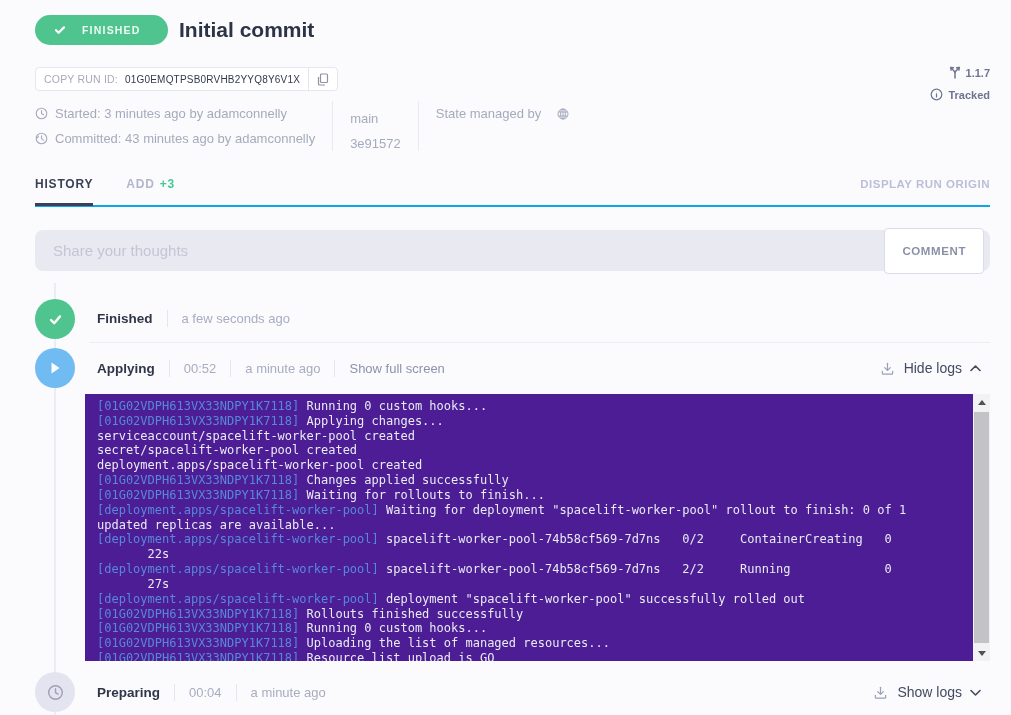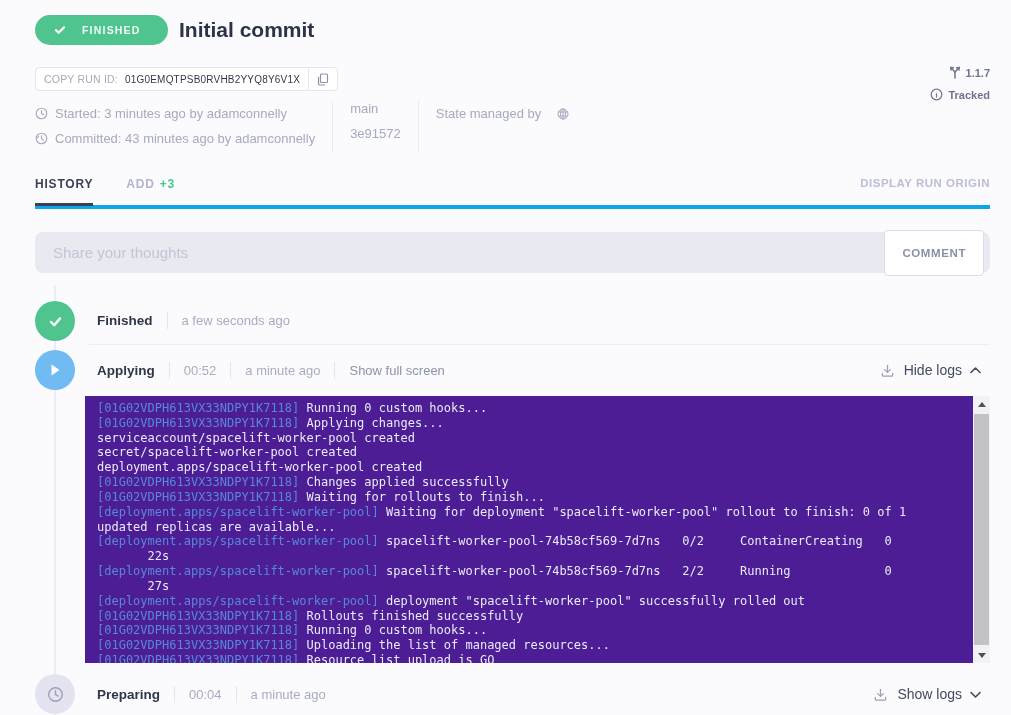--- a/index.html
+++ b/index.html
@@ -36,27 +36,27 @@
   }
 
   .top-right { position:absolute; right:21px; top:66px; text-align:right; }
   .tr-line { display:flex; justify-content:flex-end; align-items:center; gap:5px;
              color:#6e7490; font-size:11px; font-weight:600; }
   .tr-line + .tr-line { margin-top:9px; }
 
   .meta-row { margin-top:10px; display:flex; align-items:stretch; font-size:13px; color:#a6aabd; }
   .meta-col1 .m-line { display:flex; align-items:center; gap:7px; height:25px; }
   .meta-sep { width:1px; background:#e8e9f1; margin:0 17px; }
-  .meta-col2 .m-line { display:flex; align-items:flex-start; height:25px; }
+  .meta-col2 .m-line { display:flex; align-items:flex-end; height:25px; }
   .meta-col3 { display:flex; align-items:flex-start; }
   .meta-col3 .m-line { display:flex; align-items:center; gap:16px; height:25px; }
   .m-icon { color:#a6aabd; display:flex; }
 
   
-  .tabs { margin-top:26px; display:flex; border-bottom:4px solid #0ea5e9; }
+  .tabs { margin-top:26px; display:flex; align-items:flex-end; border-bottom:2px solid #0ea5e9; }
   .tab { font-size:12px; font-weight:700; letter-spacing:.8px; cursor:pointer; }
   .tab-history { color:#3a4156; padding-bottom:12px; border-bottom:3px solid #3a4156; margin-bottom:-1px; }
   .tab-add { margin-left:33px; color:#b3b6cb; padding-bottom:14px; }
   .tab-add .count { color:#42c98e; margin-left:5px; }
   .run-origin { margin-left:auto; color:#bbbed6; font-size:11.5px; font-weight:700; letter-spacing:.5px; padding-bottom:15px; cursor:pointer; }
 
   
   .comment-box {
     margin-top:23px; height:41px; background:#e9e9f1; border-radius:8px;
     display:flex; align-items:center; padding:0 6px 0 18px;

